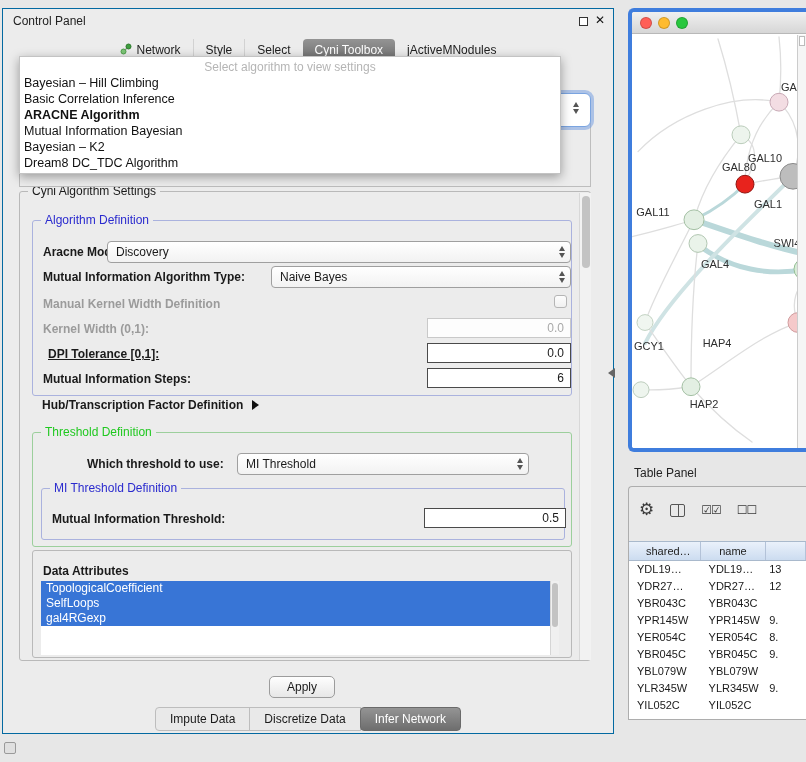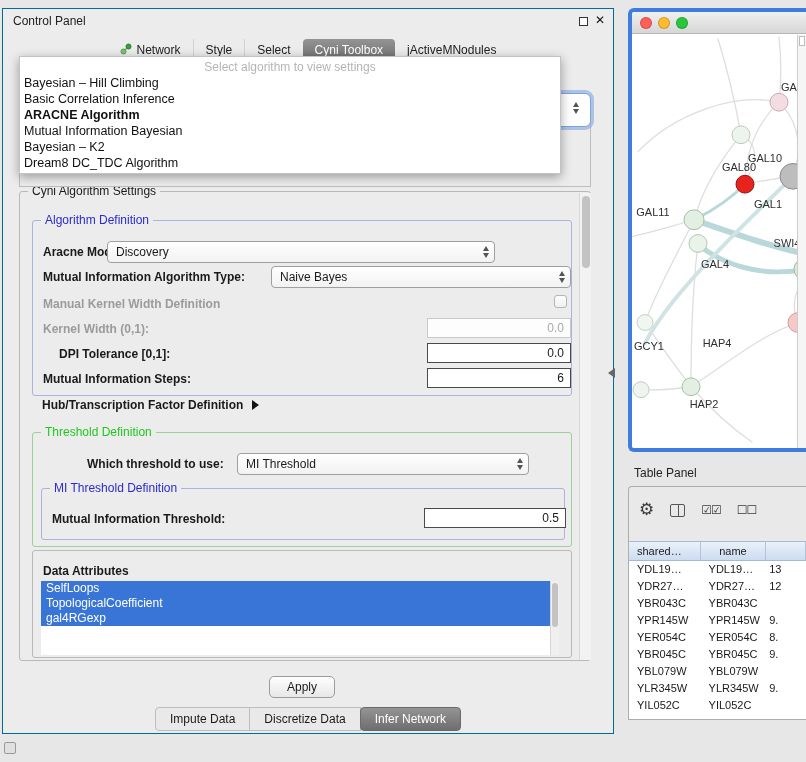--- a/index.html
+++ b/index.html
@@ -93,21 +93,21 @@
   
   .tp-label { position:absolute; left:634px; top:466px; font-size:12px; color:#222; }
   .tp { position:absolute; left:628px; top:486px; width:178px; height:234px; background:#e9e9e9; border:1px solid #adadad; border-right:none; border-radius:4px 0 0 0; overflow:hidden; }
   .tp-toolbar { position:absolute; left:10px; top:14px; display:flex; align-items:center; gap:16px; color:#3a3a3a; }
   .gear { font-size:17px; line-height:18px; }
   .colicon { width:15px; height:13px; border:1.5px solid #555; border-radius:2px; position:relative; }
   .colicon::before { content:""; position:absolute; left:50%; top:0; bottom:0; border-left:1.5px solid #555; }
   .checks { font-size:12px; letter-spacing:-1px; }
   .tp-head { position:absolute; left:0; top:54px; width:100%; height:20px; display:flex; background:linear-gradient(#eaf1fb,#ccdcf0); border-top:1px solid #a9b9cc; border-bottom:1px solid #a9b9cc; }
   .th { font-size:11px; color:#222; line-height:18px; border-right:1px solid #b3c2d8; overflow:hidden; white-space:nowrap; }
-  .th.c0 { width:72px; padding-left:8px; }
+  .th.c0 { width:72px; padding-left:8px;text-align:center; }
   .th.c1 { width:66px; text-align:center; }
   .th.c2 { width:40px; padding-left:3px; }
   .tp-body { position:absolute; left:0; top:74px; width:100%; bottom:0; background:#fff; overflow:hidden; }
   .tr { display:flex; height:17px; }
   .td { font-size:11px; line-height:17px; overflow:hidden; white-space:nowrap; }
   .td.c0 { width:72px; padding-left:8px; }
   .td.c1 { width:66px; padding-left:8px; }
   .td.c2 { width:40px; padding-left:3px; }
 </style>
 </head>
@@ -173,21 +173,21 @@
       <div class="sb-track" style="left:559px; top:1px; width:12px; height:467px;">
         <div class="sb-thumb" style="left:2px; top:3px; width:8px; height:72px;"></div>
       </div>
 
       <div class="group blue" style="left:12px; top:28px; width:540px; height:176px;">
         <span class="legend blue">
             <span>Algorithm Definition</span>
           </span>
 
         <span class="lbl" style="left:10px; top:24px;">Aracne Mode:</span>
-        <div class="combo" style="left:74px; top:20px; width:388px;">
+        <div class="combo" style="left:74px; top:20px; width:464px;">
           <span class="txt">Discovery</span>
           <span class="stepper">
               <i class="tri-up"></i>
               <i class="tri-dn"></i>
             </span>
         </div>
 
         <span class="lbl" style="left:10px; top:49px;">Mutual Information Algorithm Type:</span>
         <div class="combo" style="left:238px; top:45px; width:300px;">
           <span class="txt">Naive Bayes</span>
@@ -198,21 +198,21 @@
         </div>
 
         <span class="lbl disabled" style="left:10px; top:76px;">Manual Kernel Width Definition</span>
         <span class="checkbox" style="left:521px; top:74px;"></span>
 
         <span class="lbl disabled" style="left:10px; top:101px;">Kernel Width (0,1):</span>
         <div class="field disabled" style="left:394px; top:97px; width:144px;">
             <span>0.0</span>
           </div>
 
-        <span class="lbl" style="left:26px; top:126px;">DPI Tolerance [0,1]:</span>
+        <span class="lbl" style="left:15px; top:126px;text-decoration:underline;">DPI Tolerance [0,1]:</span>
         <div class="field" style="left:394px; top:122px; width:144px;">
             <span>0.0</span>
           </div>
 
         <span class="lbl" style="left:10px; top:151px;">Mutual Information Steps:</span>
         <div class="field" style="left:394px; top:147px; width:144px;">
             <span>6</span>
           </div>
       </div>
 
@@ -245,22 +245,22 @@
             </div>
         </div>
       </div>
 
       <div class="group" style="left:12px; top:358px; width:540px; height:108px;">
         <span class="lbl" style="left:10px; top:13px;">Data Attributes</span>
         <div class="attr-list" id="attr-list">
           <div class="attr-sb">
               <div class="sb-thumb"></div>
             </div>
-        <div class="attr">SelfLoops</div>
-            <div class="attr">TopologicalCoefficient</div>
+        <div class="attr">TopologicalCoefficient</div>
+            <div class="attr">SelfLoops</div>
             <div class="attr">gal4RGexp</div>
           </div>
       </div>
     </div>
 
     <div class="btn" style="left:266px; top:667px; width:66px; height:22px;">Apply</div>
 
     <div class="seg-bar" id="bottom-tabs">
         <div class="seg">Impute Data</div>
         <div class="seg">Discretize Data</div>

